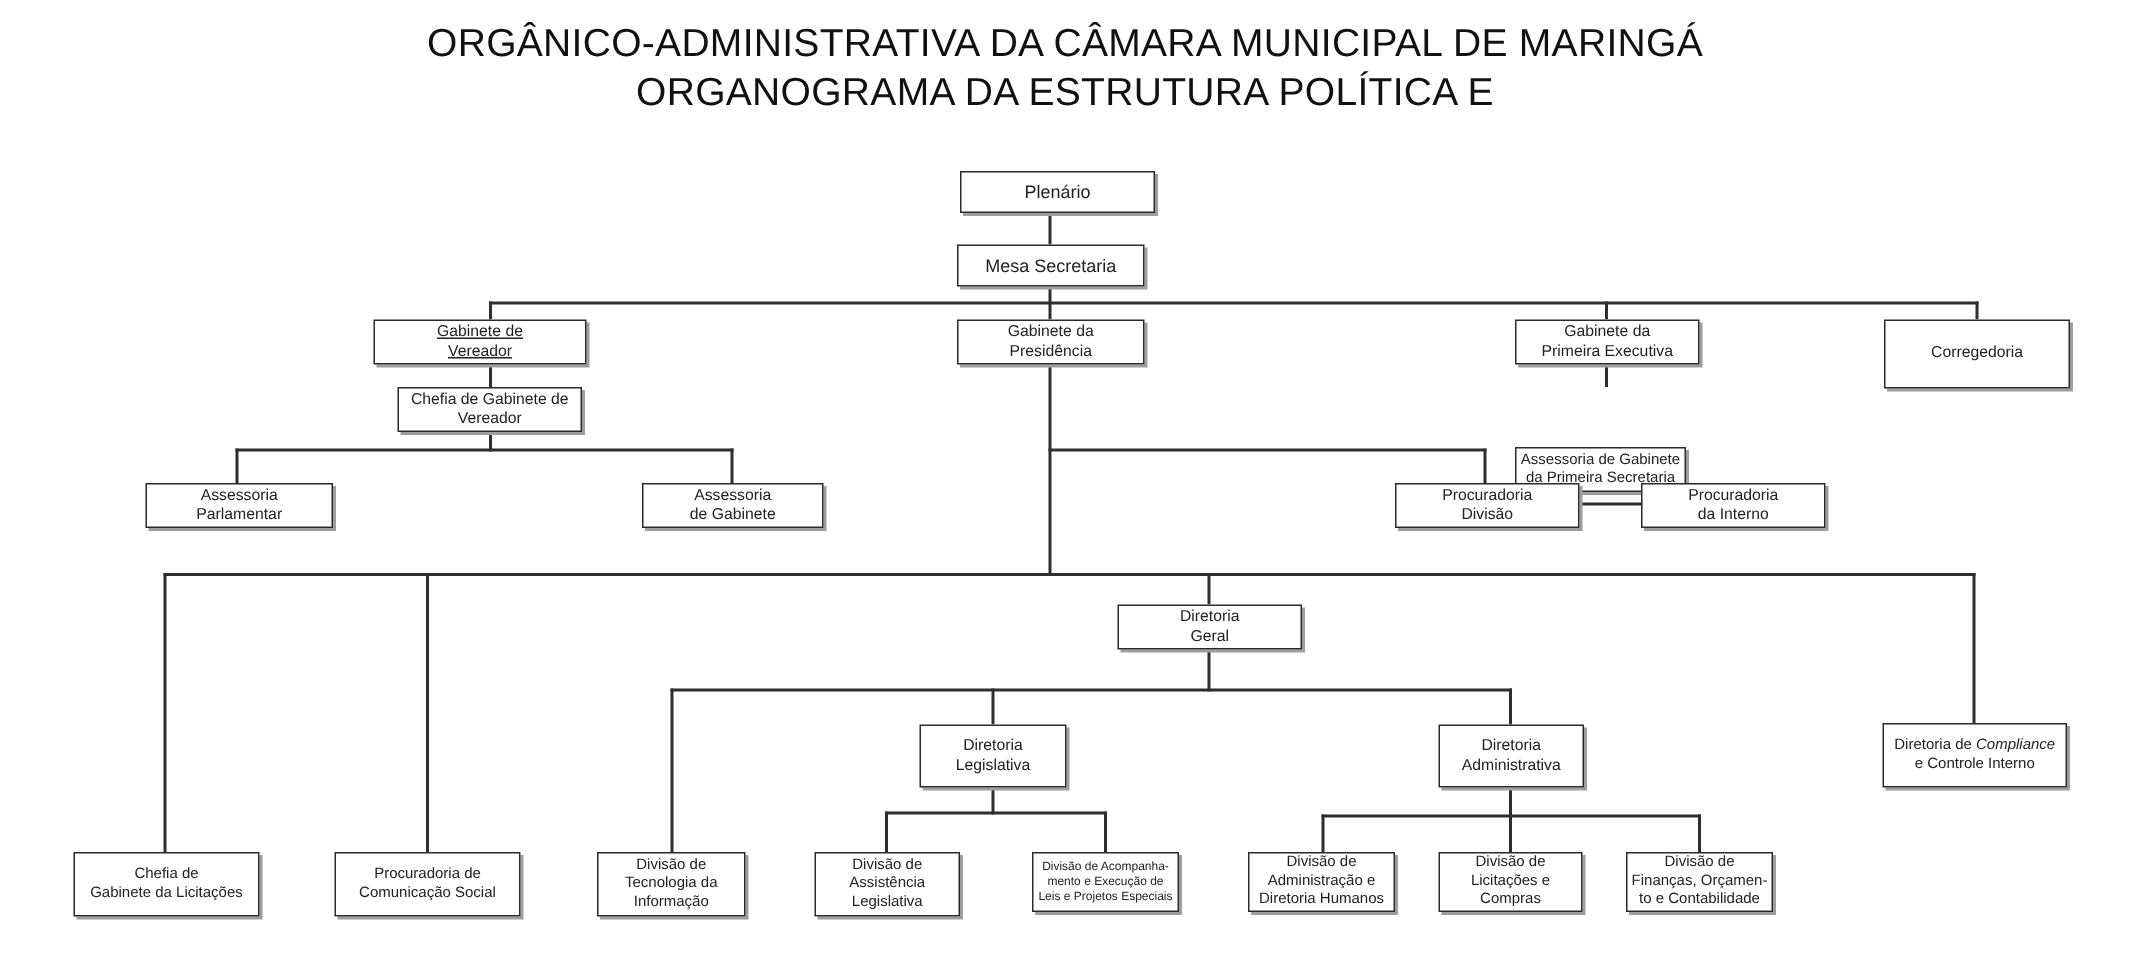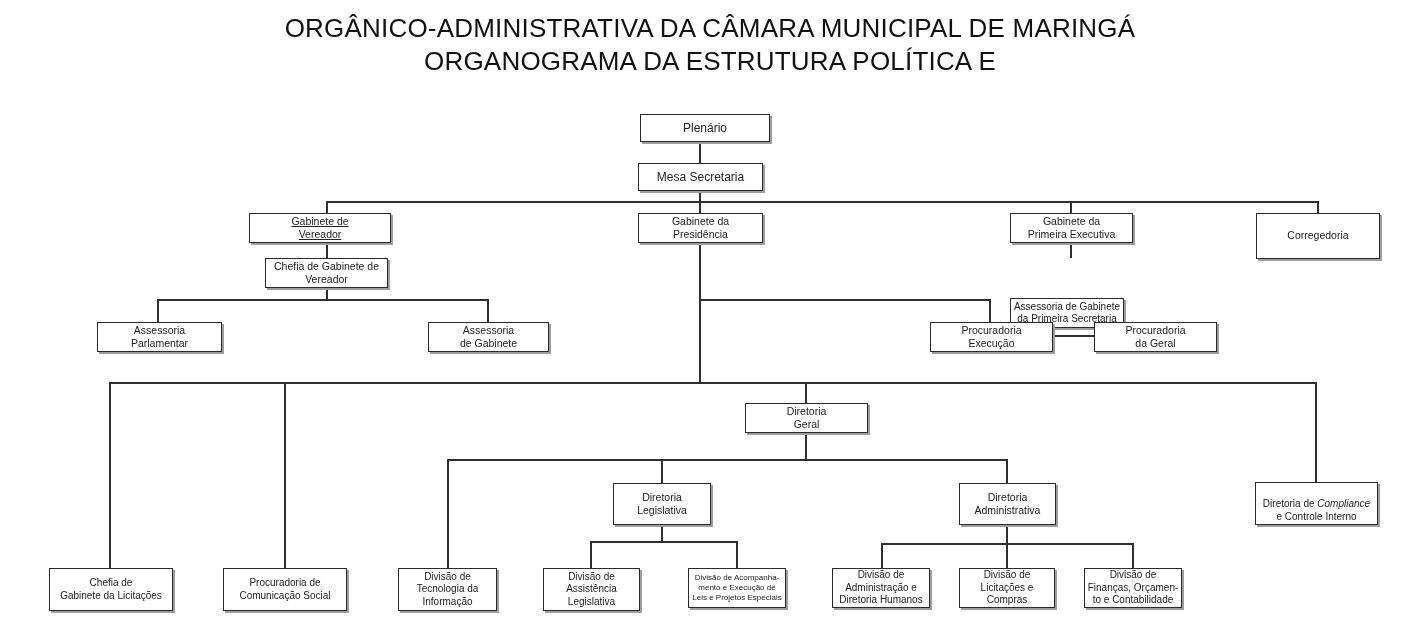--- a/index.html
+++ b/index.html
@@ -132,39 +132,39 @@
       <div class="node" style="left: 97px; top: 322px; width: 125px; height: 30px;">
         <div class="ln">Assessoria</div>
         <div class="ln">Parlamentar</div>
       </div>
       <div class="node" style="left: 428px; top: 322px; width: 121px; height: 30px;">
         <div class="ln">Assessoria</div>
         <div class="ln">de Gabinete</div>
       </div>
       <div class="node" style="left: 930px; top: 322px; width: 123px; height: 30px;">
         <div class="ln">Procuradoria</div>
-        <div class="ln">Execução</div>
+        <div class="ln">Divisão</div>
       </div>
       <div class="node" style="left: 1094px; top: 322px; width: 123px; height: 30px;">
         <div class="ln">Procuradoria</div>
-        <div class="ln">da Geral</div>
+        <div class="ln">da Interno</div>
       </div>
       <div class="node" style="left: 745px; top: 403px; width: 123px; height: 30px;">
         <div class="ln">Diretoria</div>
         <div class="ln">Geral</div>
       </div>
       <div class="node" style="left: 613px; top: 483px; width: 98px; height: 42px;">
         <div class="ln">Diretoria</div>
         <div class="ln">Legislativa</div>
       </div>
       <div class="node" style="left: 959px; top: 483px; width: 97px; height: 42px;">
         <div class="ln">Diretoria</div>
         <div class="ln">Administrativa</div>
       </div>
-      <div class="node" style="left: 1255px; top: 482px; width: 123px; height: 43px; font-size: 10px; justify-content: flex-end;">
+      <div class="node" style="left: 1255px; top: 482px; width: 123px; height: 43px; font-size: 10px;">
         <div class="ln">Diretoria de <i>Compliance</i></div>
         <div class="ln">e Controle Interno</div>
       </div>
       <div class="node" style="left: 49px; top: 568px; width: 124px; height: 43px; font-size: 10px;">
         <div class="ln">Chefia de</div>
         <div class="ln">Gabinete da Licitações</div>
       </div>
       <div class="node" style="left: 223px; top: 568px; width: 124px; height: 43px; font-size: 10px;">
         <div class="ln">Procuradoria de</div>
         <div class="ln">Comunicação Social</div>

